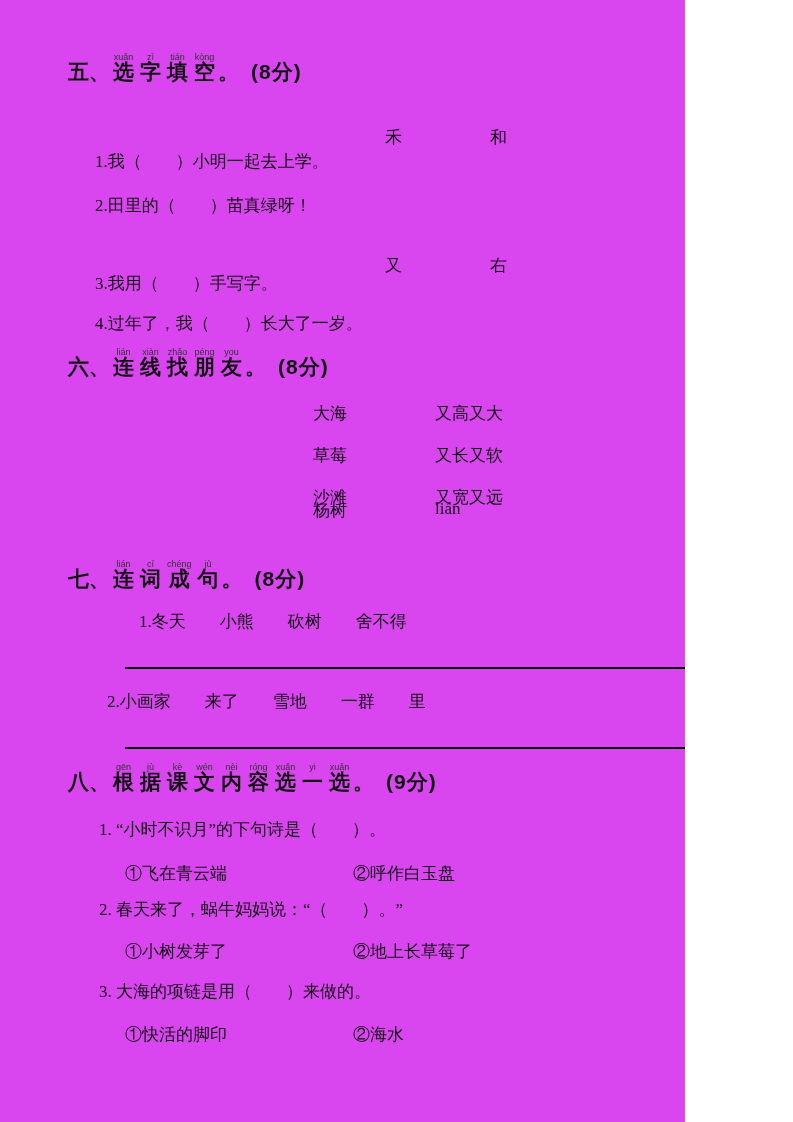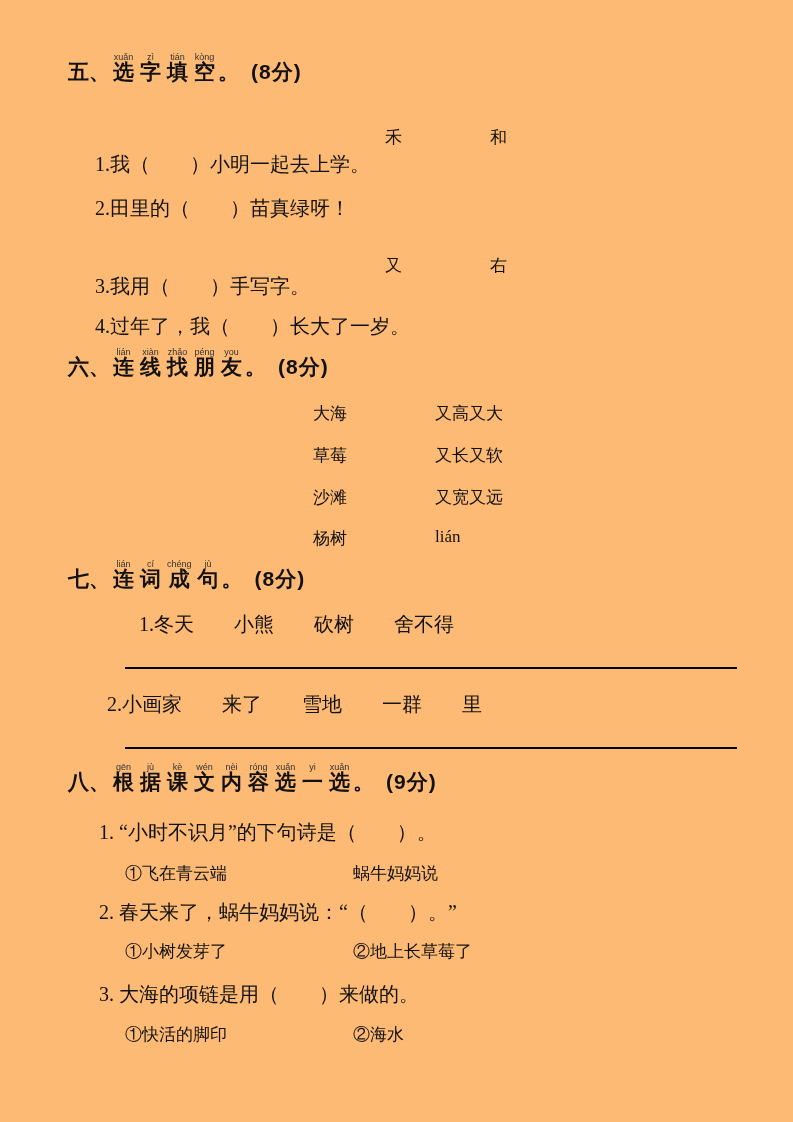--- a/index.html
+++ b/index.html
@@ -1,20 +1,20 @@
 <!DOCTYPE html>
 <html><head>
 <meta charset="utf-8">
 <style>
   html, body { margin: 0; padding: 0; background: #ffffff; }
   .page {
     position: relative;
-    width: 793px;
+    width: 685px;
     height: 1122px;
-    background: #fdba74;
+    background: #d946ef;
     color: #1a1a1a;
     font-family: "Liberation Serif", "DejaVu Serif", serif;
     overflow: hidden;
   }
   
   .sec-header {
     position: absolute;
     font-family: "Liberation Sans", "DejaVu Sans", sans-serif;
     font-weight: 600;
     font-size: 21px;
@@ -27,21 +27,21 @@
     font-size: 9px;
     font-weight: 400;
     color: #333;
     font-family: "Liberation Sans", "DejaVu Sans", sans-serif;
     text-align: center;
   }
   .sec-score { margin-left: 12px; letter-spacing: 1px; }
   
   .body-text {
     position: absolute;
-    font-size: 20px;
+    font-size: 17px;
     line-height: 1.2;
     white-space: pre;
     color: #111;
   }
   .choice-row {
     position: absolute;
     left: 368px;
     font-size: 17px;
     white-space: pre;
     color: #111;
@@ -93,42 +93,42 @@
     <span class="match-right">又高又大</span>
   </div>
   <div class="match-row" style="top:444px;">
     <span class="match-left">草莓</span>
     <span class="match-right">又长又软</span>
   </div>
   <div class="match-row" style="top:486px;">
     <span class="match-left">沙滩</span>
     <span class="match-right">又宽又远</span>
   </div>
-  <div class="match-row" style="top:527px;">
+  <div class="match-row" style="top:499px;">
     <span class="match-left">杨树</span>
     <span class="match-right">lián</span>
   </div>
 
   <div class="sec-header" style="left:68px; top:560px;">
     <span>七、</span><span><ruby>连<rt>lián</rt></ruby><ruby>词<rt>cí</rt></ruby><ruby>成<rt>chéng</rt></ruby><ruby>句<rt>jù</rt></ruby></span><span>。</span><span class="sec-score">(8分)</span>
   </div>
 
   <div class="body-text" style="left:107px; top:612px;margin-left:32px;">1.冬天　　小熊　　砍树　　舍不得</div>
   <div class="answer-line" style="top:667px;"></div>
   <div class="body-text" style="left:107px; top:692px;">2.小画家　　来了　　雪地　　一群　　里</div>
   <div class="answer-line" style="top:747px;"></div>
 
   <div class="sec-header" style="left:68px; top:763px;">
     <span>八、</span><span><ruby>根<rt>gēn</rt></ruby><ruby>据<rt>jù</rt></ruby><ruby>课<rt>kè</rt></ruby><ruby>文<rt>wén</rt></ruby><ruby>内<rt>nèi</rt></ruby><ruby>容<rt>róng</rt></ruby><ruby>选<rt>xuǎn</rt></ruby><ruby>一<rt>yi</rt></ruby><ruby>选<rt>xuǎn</rt></ruby></span><span>。</span><span class="sec-score">(9分)</span>
   </div>
 
   <div class="body-text" style="left:99px; top:820px;">1. “小时不识月”的下句诗是（　　）。</div>
   <div class="opt-row" style="top:862px;">
     <span class="opt-1">①飞在青云端</span>
-    <span class="opt-2">蜗牛妈妈说</span>
+    <span class="opt-2">②呼作白玉盘</span>
   </div>
 
   <div class="body-text" style="left:99px; top:900px;">2. 春天来了，蜗牛妈妈说：“（　　）。”</div>
   <div class="opt-row" style="top:940px;">
     <span class="opt-1">①小树发芽了</span>
     <span class="opt-2">②地上长草莓了</span>
   </div>
 
   <div class="body-text" style="left:99px; top:982px;">3. 大海的项链是用（　　）来做的。</div>
   <div class="opt-row" style="top:1023px;">

